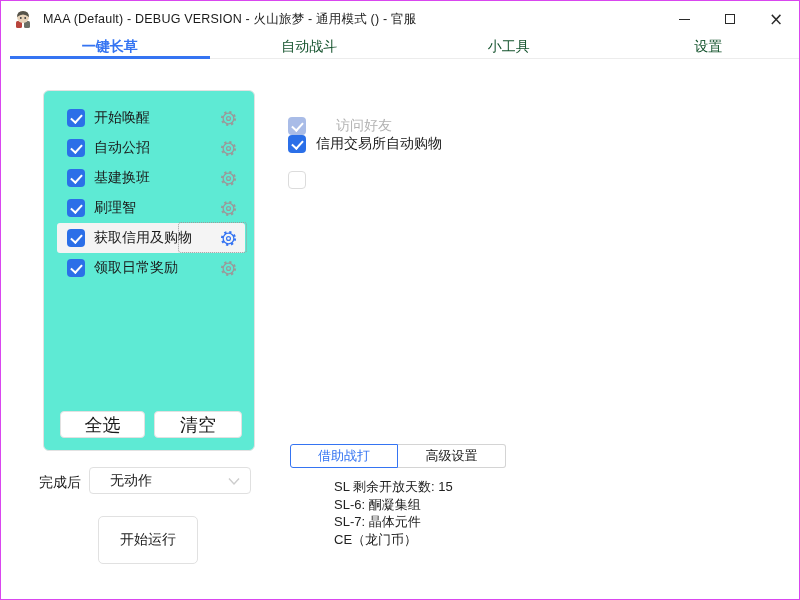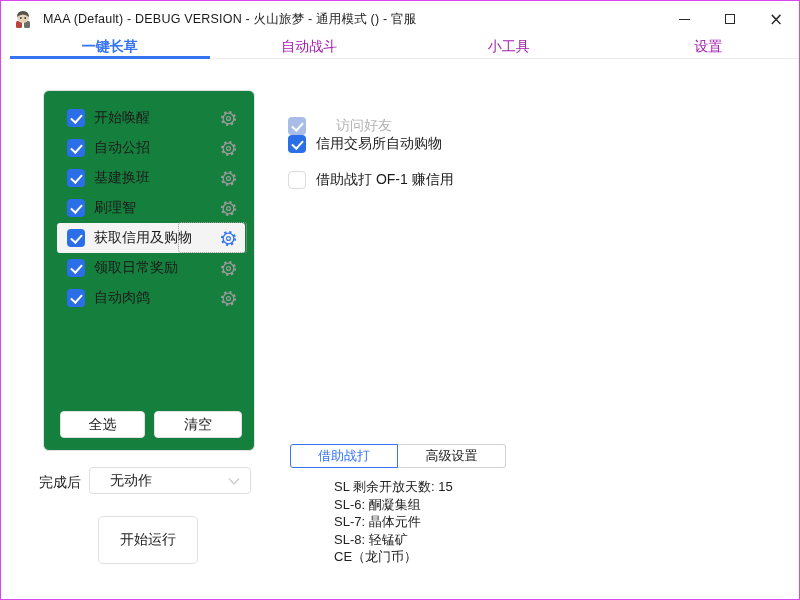--- a/index.html
+++ b/index.html
@@ -12,40 +12,40 @@
   .app-icon { margin:0 10px 0 12px; width:20px; height:20px; flex:0 0 auto; }
   .title-text { font-size:12.5px; color:#1a1a1a; letter-spacing:.2px; }
   .win-controls { position:absolute; right:0; top:0; height:36px; display:flex; }
   .win-btn { width:46px; height:36px; display:flex; align-items:center; justify-content:center; cursor:pointer; }
   .glyph-min { width:11px; height:0; border-top:1.6px solid #2a2a2a; }
   .glyph-max { width:10px; height:10px; border:1.4px solid #2a2a2a; }
   .glyph-close { font-size:17px; color:#2a2a2a; line-height:1; font-family:"DejaVu Sans",sans-serif; }
 
   
   .tabbar { position:absolute; top:36px; left:9px; width:100%; height:22px; display:flex; border-bottom:1px solid #ececec; }
-  .tab { position:relative; width:25%; text-align:center; font-size:14px; color:#a21caf; line-height:19px; cursor:pointer; }
+  .tab { position:relative; width:25%; text-align:center; font-size:14px; color:#14532d; line-height:19px; cursor:pointer; }
   .tab.active { color:#3574f2; font-weight:bold; }
   .tab.active::after { content:""; position:absolute; left:0; bottom:-1px; width:100%; height:3px; background:#3574f2; }
 
   
-  .task-card { position:absolute; left:42px; top:89px; width:212px; height:361px; border:1px solid #e2e2e2; border-radius:6px; background:#15803d; }
+  .task-card { position:absolute; left:42px; top:89px; width:212px; height:361px; border:1px solid #e2e2e2; border-radius:6px; background:#5eead4; }
   .task-list { position:absolute; top:12px; left:0; width:100%; }
   .task-row { position:relative; height:30px; margin:0 9px 0 13px; display:flex; align-items:center; padding:0 8px 0 10px; border-radius:3px; cursor:pointer; }
   .task-row.highlighted { background:#f4f4f4; }
   .focus-outline { position:absolute; right:-2px; top:-1px; width:69px; height:31px; border:1px dotted #9b9b9b; border-radius:3px; pointer-events:none; }
   .cbx { width:18px; height:18px; border-radius:4px; background:#2b6fe8; position:relative; flex:0 0 auto; cursor:pointer; }
   .cbx::after { content:""; position:absolute; left:4px; top:4.5px; width:9px; height:5px; border-left:2px solid #fff; border-bottom:2px solid #fff; transform:rotate(-48deg); }
   .cbx.unchecked { background:#fff; border:1.5px solid #dcdcdc; }
   .cbx.unchecked::after { display:none; }
   .cbx.disabled { background:#a9bce7; }
   .task-label { font-size:14px; color:#1a1a1a; margin-left:9px; white-space:nowrap; }
   .gear-btn { margin-left:auto; width:18px; height:18px; display:flex; align-items:center; justify-content:center; cursor:pointer; }
 
   .card-buttons { position:absolute; bottom:12px; left:0; width:100%; }
-  .btn { position:absolute; height:27px; background:#fff; border:1px solid #e1e1e1; border-radius:4px; font-size:14px; color:#1a1a1a; display:flex; align-items:center; justify-content:center; cursor:pointer; }
+  .btn { position:absolute; height:27px; background:#fff; border:1px solid #e1e1e1; border-radius:4px; font-size:18px; color:#1a1a1a; display:flex; align-items:center; justify-content:center; cursor:pointer; }
   .btn-select-all { left:16px; bottom:0; width:85px; }
   .btn-clear { left:110px; bottom:0; width:88px; }
 
   
   .after-label { position:absolute; left:38px; top:473px; font-size:14px; color:#1a1a1a; }
   .dropdown { position:absolute; left:88px; top:466px; width:162px; height:27px; border:1px solid #e0e0e0; border-radius:4px; background:#fff; display:flex; align-items:center; padding:0 8px 0 20px; cursor:pointer; }
   .dropdown-value { font-size:14px; color:#1a1a1a; }
   .chevron { margin-left:auto; }
 
   
@@ -170,31 +170,20 @@
         <span class="task-label">领取日常奖励</span>
         <div class="gear-btn">
           <svg width="17" height="17" viewBox="0 0 20 20">
               <circle cx="10" cy="10" r="6.3" fill="none" stroke="#9a9a9a" stroke-width="1.5"></circle>
               <circle cx="10" cy="10" r="7.6" fill="none" stroke="#9a9a9a" stroke-width="2.6" stroke-dasharray="2.6 3.37"></circle>
               <circle cx="10" cy="10" r="2.3" fill="none" stroke="#9a9a9a" stroke-width="1.4"></circle>
             </svg>
         </div>
       </div>
 
-      <div class="task-row">
-        <div class="cbx"></div>
-        <span class="task-label">自动肉鸽</span>
-        <div class="gear-btn">
-          <svg width="17" height="17" viewBox="0 0 20 20">
-              <circle cx="10" cy="10" r="6.3" fill="none" stroke="#9a9a9a" stroke-width="1.5"></circle>
-              <circle cx="10" cy="10" r="7.6" fill="none" stroke="#9a9a9a" stroke-width="2.6" stroke-dasharray="2.6 3.37"></circle>
-              <circle cx="10" cy="10" r="2.3" fill="none" stroke="#9a9a9a" stroke-width="1.4"></circle>
-            </svg>
-        </div>
-      </div>
 
     </div>
 
     <div class="card-buttons">
       <div class="btn btn-select-all">全选</div>
       <div class="btn btn-clear">清空</div>
     </div>
   </div>
 
   <div class="after-label">完成后</div>
@@ -210,29 +199,27 @@
   <div class="option-row" style="top:116px;gap:20px;">
     <div class="cbx disabled"></div>
     <span class="task-label dim">访问好友</span>
   </div>
   <div class="option-row" style="top:134px;">
     <div class="cbx"></div>
     <span class="task-label">信用交易所自动购物</span>
   </div>
   <div class="option-row" style="top:170px;">
     <div class="cbx unchecked"></div>
-    <span class="task-label">借助战打 OF-1 赚信用</span>
   </div>
 
   <div class="segmented">
     <div class="seg-btn active">借助战打</div>
     <div class="seg-btn">高级设置</div>
   </div>
 
   <div class="tips">
     <div>SL 剩余开放天数: 15</div>
     <div>SL-6: 酮凝集组</div>
     <div>SL-7: 晶体元件</div>
-    <div>SL-8: 轻锰矿</div>
     <div>CE（龙门币）</div>
   </div>
 
 </div>
 
 </body></html>

